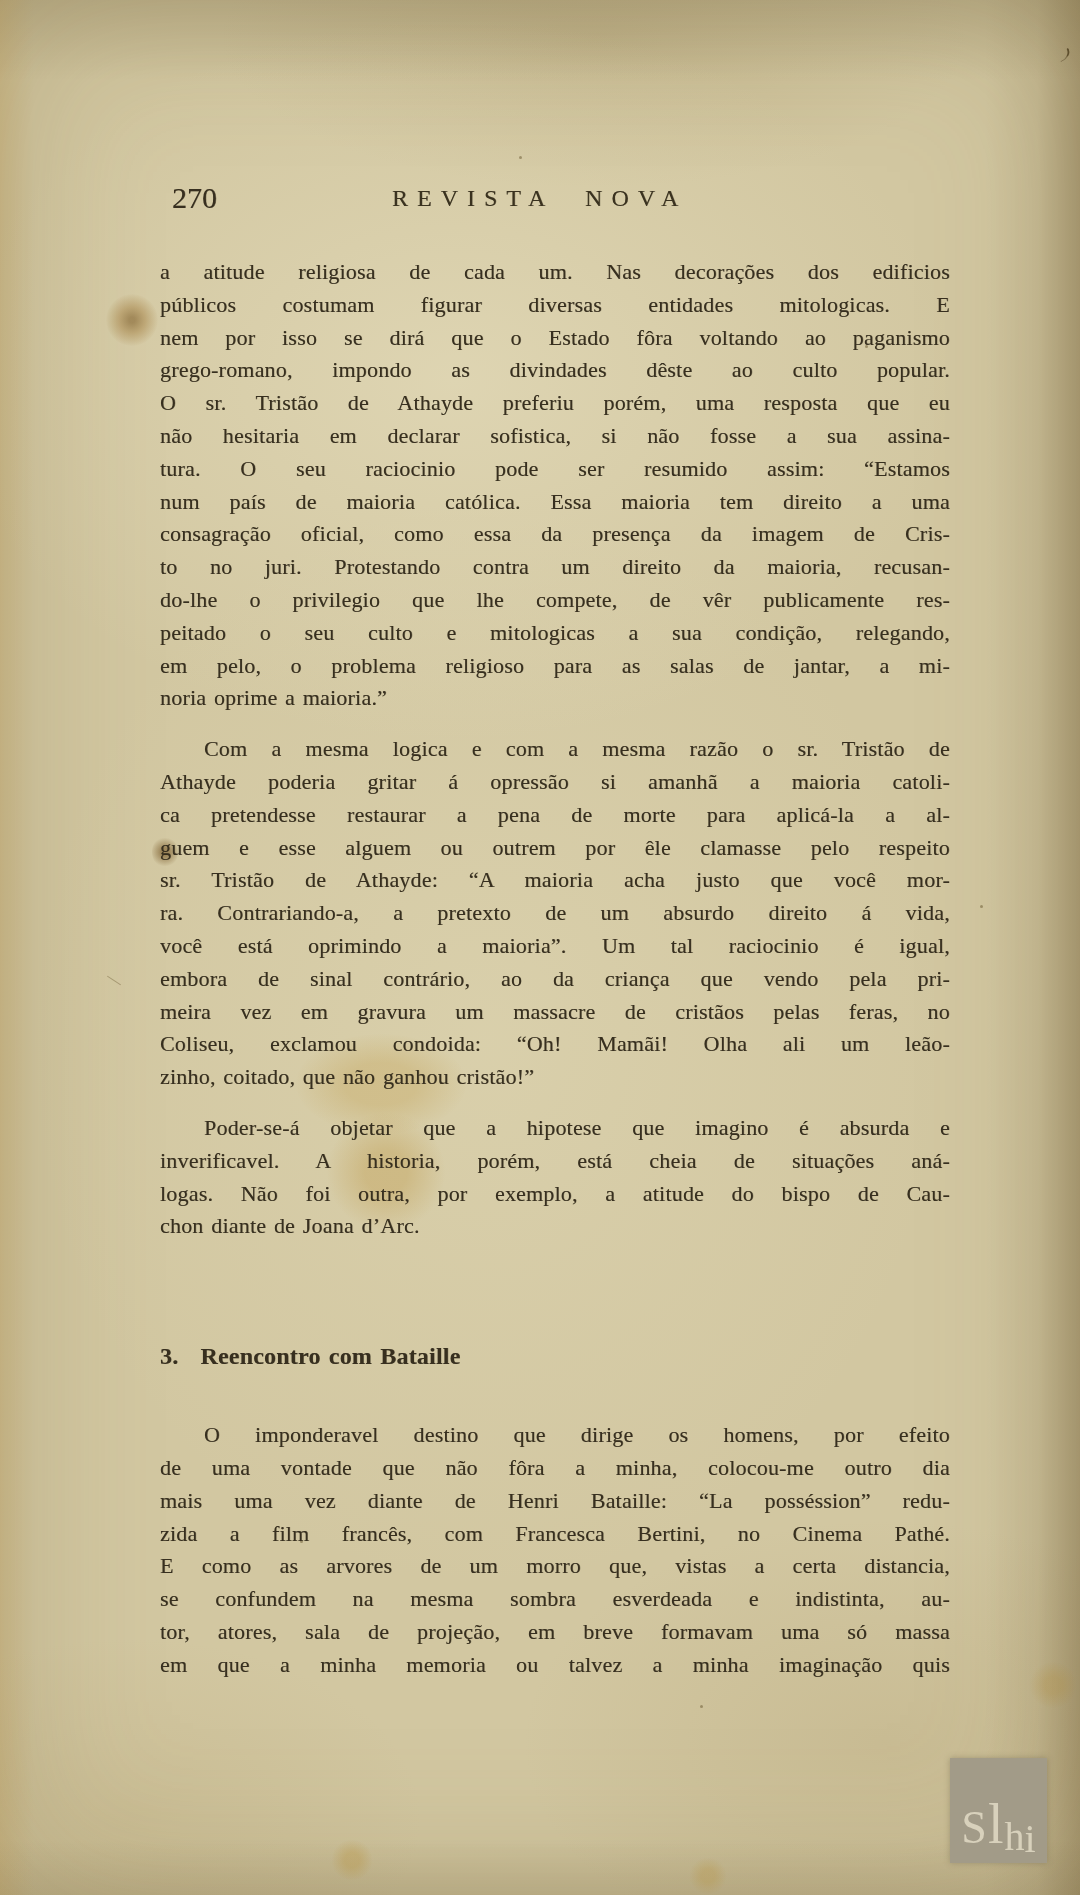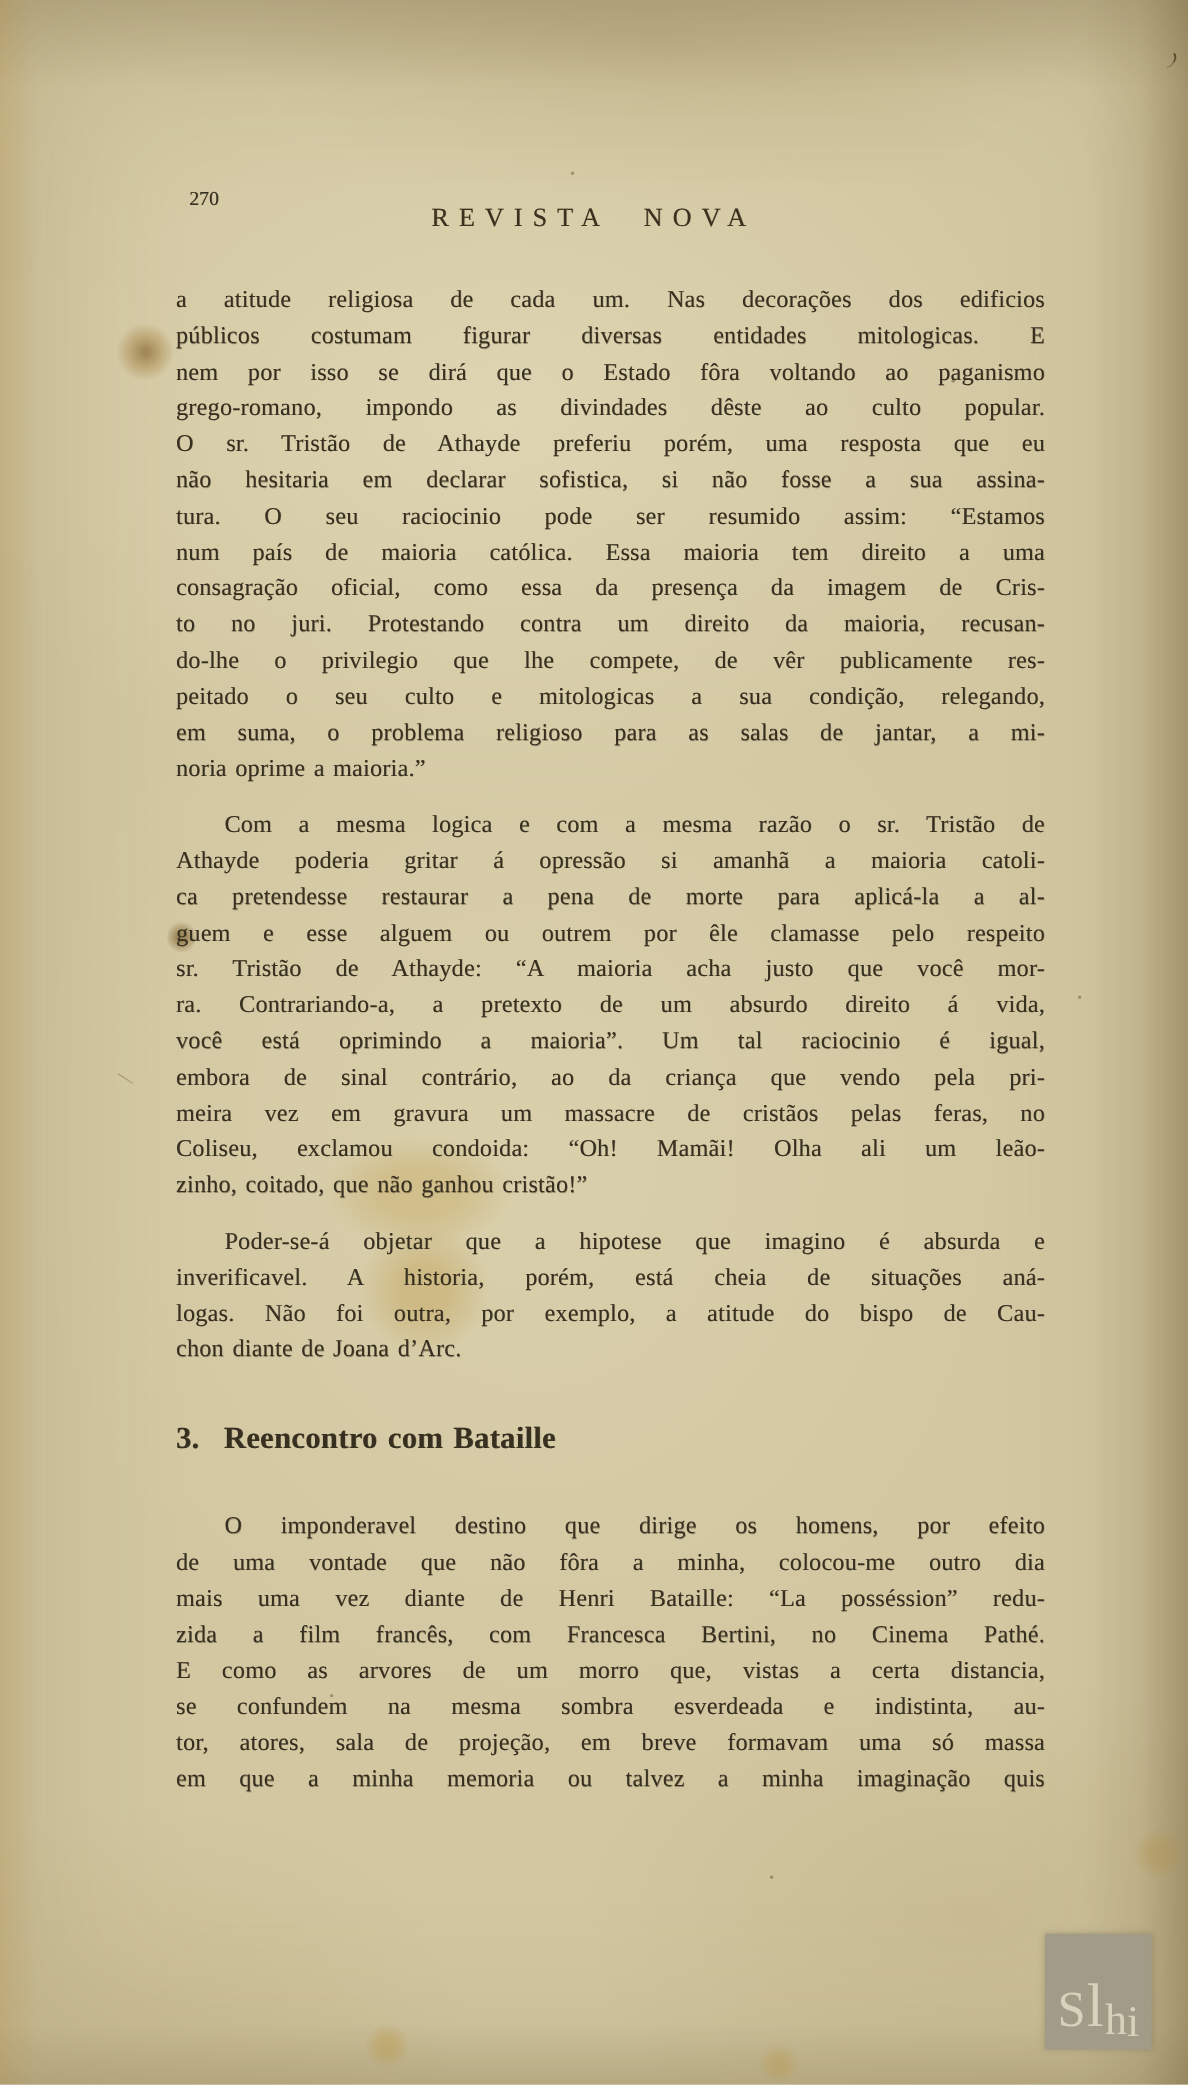--- a/index.html
+++ b/index.html
@@ -45,34 +45,34 @@
   .stain-g{left:1028px;top:1662px;width:50px;height:46px;
     background:radial-gradient(circle, rgba(176,136,50,.24) 0 25%, rgba(176,136,50,0) 70%);}
   .speck{position:absolute;width:3px;height:3px;border-radius:50%;background:rgba(92,74,34,.45);pointer-events:none;}
   .mark-hook{position:absolute;left:1058px;top:50px;width:11px;height:9px;
     border-right:2px solid rgba(70,55,25,.75);border-bottom:1px solid rgba(70,55,25,.4);
     border-radius:0 0 90% 0;transform:rotate(-25deg);pointer-events:none;}
   .mark-scratch{position:absolute;left:106px;top:980px;width:16px;height:1px;
     background:rgba(95,78,40,.38);transform:rotate(33deg);pointer-events:none;}
 
   
-  .pagenum{position:absolute;left:172px;top:170px;font-size:18px;color:#372f1f;
+  .pagenum{position:absolute;left:172px;top:181px;font-size:30px;color:#372f1f;
     text-shadow:.4px .3px 0 rgba(55,47,31,.45);}
   .journal{position:absolute;left:392px;top:185px;font-size:24px;color:#3a321f;
     letter-spacing:9px;word-spacing:17px;text-shadow:.4px .3px 0 rgba(55,47,31,.45);}
 
   
   .textblock{position:absolute;left:160px;top:256px;width:790px;color:#372f1f;
     font-size:22px;line-height:32.8px;
     text-shadow:.45px .3px 0 rgba(55,47,31,.42);
     letter-spacing:.2px;word-spacing:2px;}
   .line{text-align:justify;text-align-last:justify;white-space:normal;}
   .line.short{text-align-last:left;}
   .para.indent .line:first-child{text-indent:44px;margin-top:18px;}
-  .heading{margin-top:48px;margin-bottom:46px;font-weight:bold;font-size:28px;line-height:34px;}
+  .heading{margin-top:96px;margin-bottom:46px;font-weight:bold;font-size:24px;line-height:34px;}
   .h-num{margin-right:22px;}
 
   
   .logo{position:absolute;left:950px;top:1758px;width:97px;height:105px;
     background:#a29b88;box-shadow:0 0 6px rgba(90,80,55,.35);
     display:flex;align-items:baseline;justify-content:center;
     padding-top:38px;box-sizing:border-box;
     color:#d8d1bc;font-family:"Liberation Serif","DejaVu Serif",serif;}
   .logo .wl{display:inline-block;line-height:1;}
   .wl-s{font-size:46px;}
@@ -116,21 +116,21 @@
       <div class="line">nem por isso se dirá que o Estado fôra voltando ao paganismo</div>
       <div class="line">grego-romano, impondo as divindades dêste ao culto popular.</div>
       <div class="line">O sr. Tristão de Athayde preferiu porém, uma resposta que eu</div>
       <div class="line">não hesitaria em declarar sofistica, si não fosse a sua assina-</div>
       <div class="line">tura. O seu raciocinio pode ser resumido assim: “Estamos</div>
       <div class="line">num país de maioria católica. Essa maioria tem direito a uma</div>
       <div class="line">consagração oficial, como essa da presença da imagem de Cris-</div>
       <div class="line">to no juri. Protestando contra um direito da maioria, recusan-</div>
       <div class="line">do-lhe o privilegio que lhe compete, de vêr publicamente res-</div>
       <div class="line">peitado o seu culto e mitologicas a sua condição, relegando,</div>
-      <div class="line">em suma, o problema religioso para as salas de jantar, a mi-</div>
+      <div class="line">em pelo, o problema religioso para as salas de jantar, a mi-</div>
       <div class="line short">noria oprime a maioria.”</div>
     </div>
 
     <div class="para indent">
       <div class="line">Com a mesma logica e com a mesma razão o sr. Tristão de</div>
       <div class="line">Athayde poderia gritar á opressão si amanhã a maioria catoli-</div>
       <div class="line">ca pretendesse restaurar a pena de morte para aplicá-la a al-</div>
       <div class="line">guem e esse alguem ou outrem por êle clamasse pelo respeito</div>
       <div class="line">sr. Tristão de Athayde: “A maioria acha justo que você mor-</div>
       <div class="line">ra. Contrariando-a, a pretexto de um absurdo direito á vida,</div>

